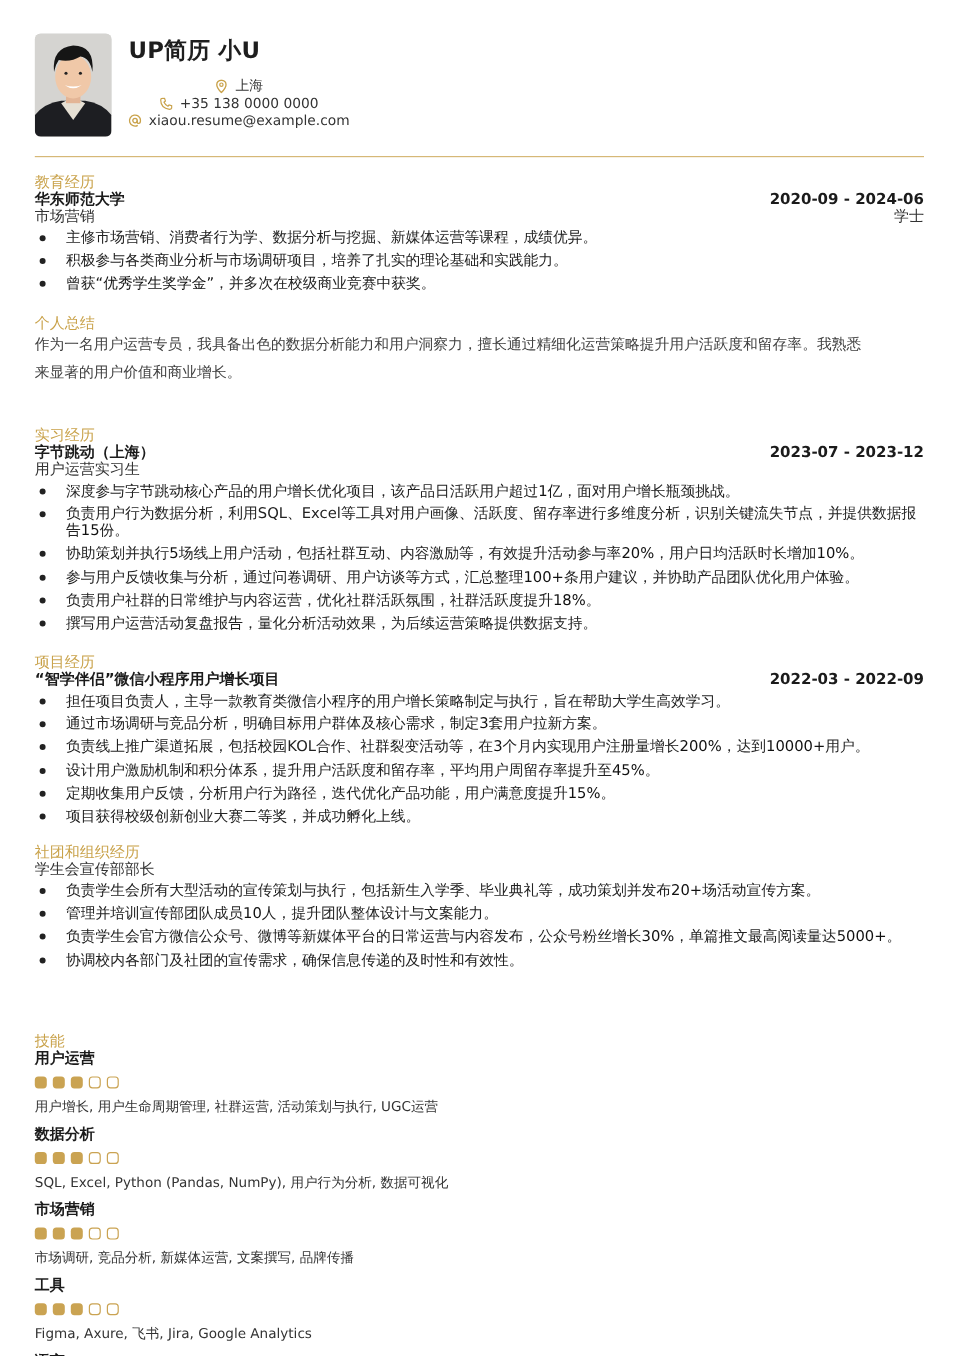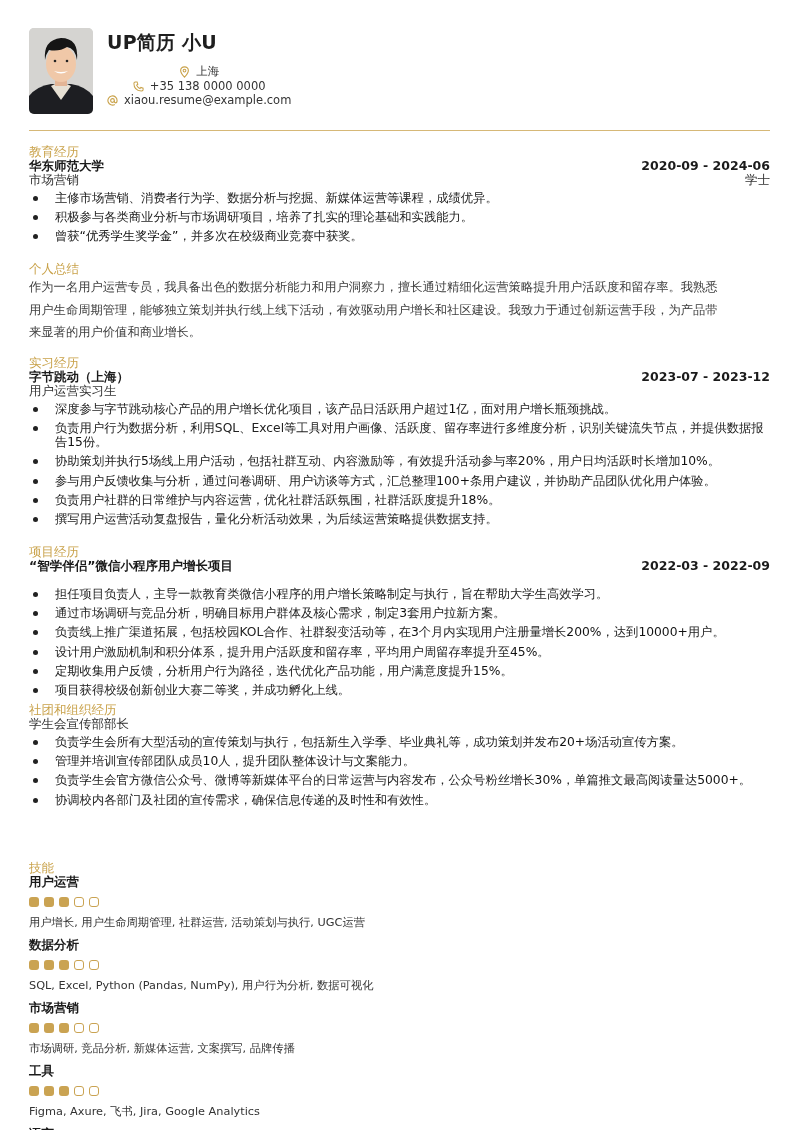--- a/index.html
+++ b/index.html
@@ -99,21 +99,20 @@
       <li><span>主修市场营销、消费者行为学、数据分析与挖掘、新媒体运营等课程，成绩优异。</span></li>
       <li><span>积极参与各类商业分析与市场调研项目，培养了扎实的理论基础和实践能力。</span></li>
       <li><span>曾获</span><b>“优秀学生奖学金”</b><span>，并多次在校级商业竞赛中获奖。</span></li>
     </ul>
   </div>
 
   <div class="abs" style="top:262px;">
     <div class="section-title">个人总结</div>
     <div class="summary" style="margin-top:0px;">
       <div>作为一名用户运营专员，我具备出色的数据分析能力和用户洞察力，擅长通过精细化运营策略提升用户活跃度和留存率。我熟悉</div>
-      <div>用户生命周期管理，能够独立策划并执行线上线下活动，有效驱动用户增长和社区建设。我致力于通过创新运营手段，为产品带</div>
       <div>来显著的用户价值和商业增长。</div>
     </div>
   </div>
 
   <div class="abs" style="top:356px;">
     <div class="section-title">实习经历</div>
     <div class="entry-head">
       <span>字节跳动（上海）</span>
       <span class="date">2023-07 - 2023-12</span>
     </div>
@@ -129,21 +128,21 @@
         <li><span>撰写用户运营活动复盘报告，量化分析活动效果，为后续运营策略提供数据支持。</span></li>
       </ul>
   </div>
 
   <div class="abs" style="top:545px;">
     <div class="section-title">项目经历</div>
     <div class="entry-head">
       <span>“智学伴侣”微信小程序用户增长项目</span>
       <span class="date">2022-03 - 2022-09</span>
     </div>
-    <ul class="bullets" style="margin-top:14px;">
+    <ul class="bullets" style="margin-top:4px;">
         <li><span>担任项目负责人，主导一款教育类微信小程序的用户增长策略制定与执行，旨在帮助大学生高效学习。</span></li>
         <li><span>通过市场调研与竞品分析，明确目标用户群体及核心需求，制定</span><b>3</b><span>套用户拉新方案。</span></li>
         <li><span>负责线上推广渠道拓展，包括校园KOL合作、社群裂变活动等，在</span><b>3</b><span>个月内实现用户注册量增长</span><b>200%</b><span>，达到</span><b>10000+</b><span>用户。</span></li>
         <li><span>设计用户激励机制和积分体系，提升用户活跃度和留存率，平均用户周留存率提升至</span><b>45%</b><span>。</span></li>
         <li><span>定期收集用户反馈，分析用户行为路径，迭代优化产品功能，用户满意度提升</span><b>15%</b><span>。</span></li>
         <li><span>项目获得校级创新创业大赛</span><b>二等奖</b><span>，并成功孵化上线。</span></li>
       </ul>
   </div>
 
   <div class="abs" style="top:703px;">

